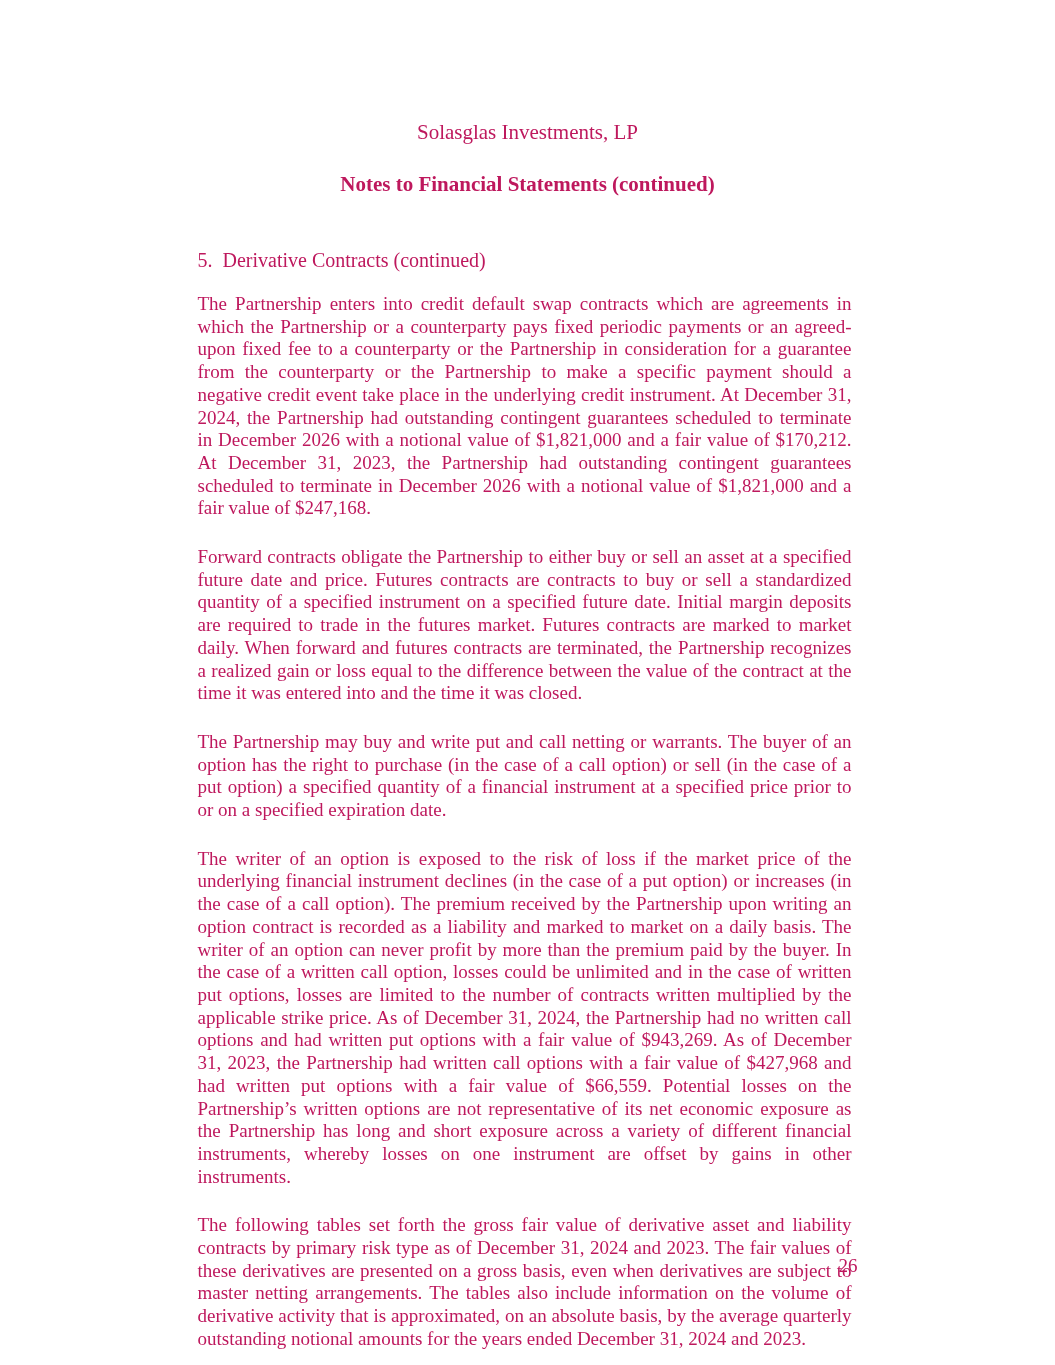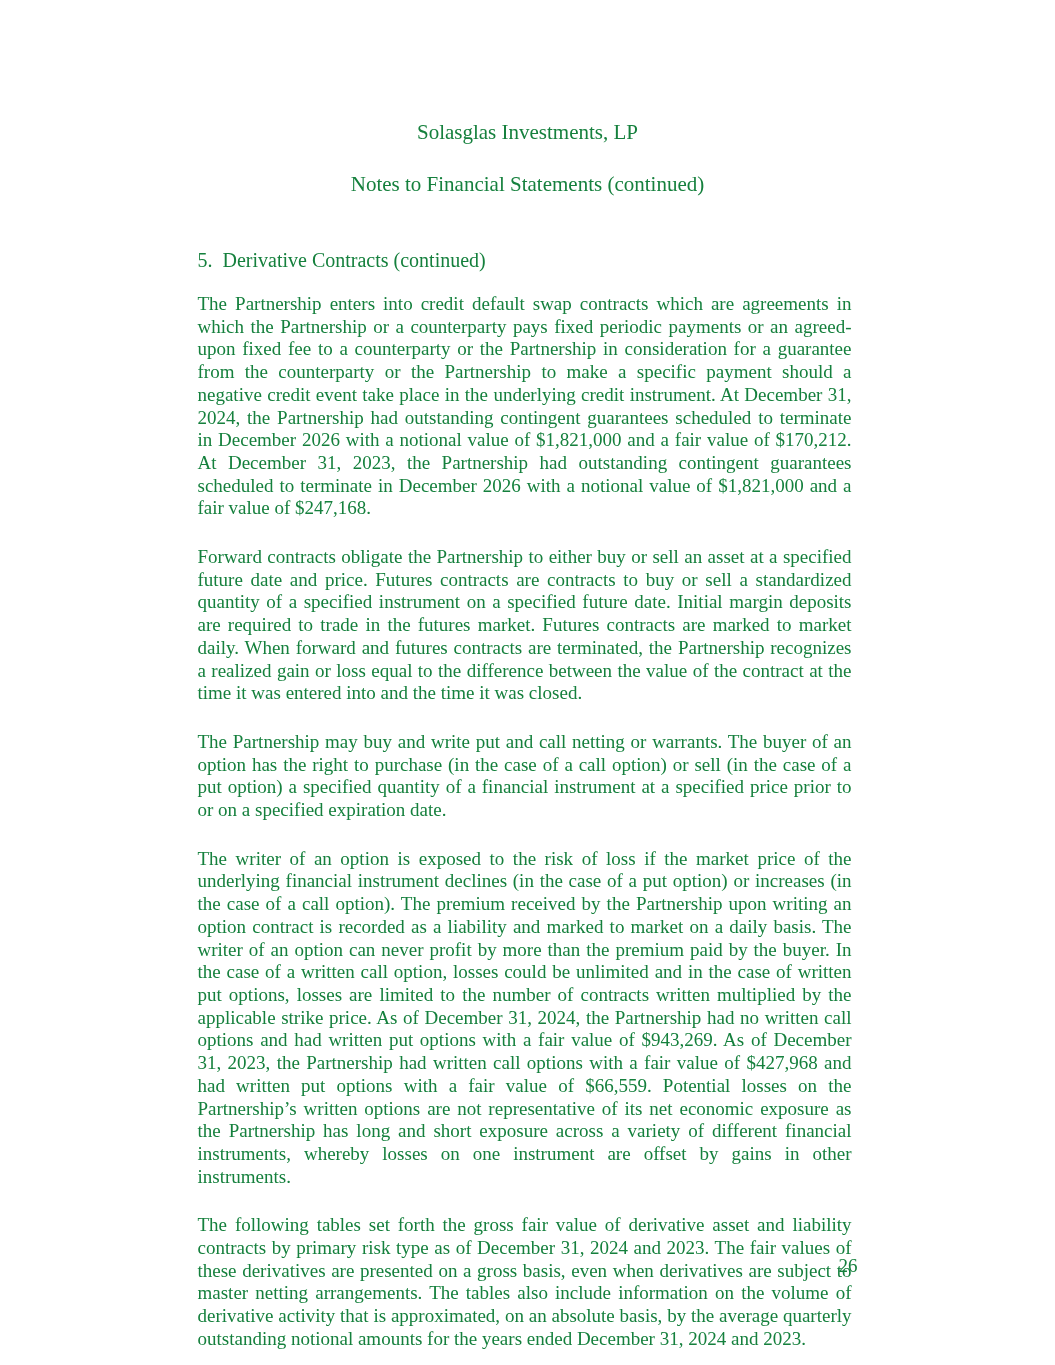--- a/index.html
+++ b/index.html
@@ -7,35 +7,35 @@
     margin: 0;
     padding: 0;
     background: #ffffff;
   }
   .page {
     position: relative;
     width: 908px;
     height: 1365px;
     margin: 0 auto;
     background: #ffffff;
-    color: #15803d;
+    color: #be185d;
     font-family: "Liberation Serif", "DejaVu Serif", serif;
     padding: 119px 124px 4px 124px;
     overflow: hidden;
   }
   .doc-title {
     font-size: 21px;
     font-weight: normal;
     line-height: 26px;
     text-align: center;
     margin: 0 0 26px 0;
   }
   .doc-subtitle {
     font-size: 21px;
-    font-weight: normal;
+    font-weight: bold;
     line-height: 26px;
     text-align: center;
     margin: 0 0 51px 0;
   }
   .section-heading {
     font-size: 20px;
     font-weight: normal;
     line-height: 24px;
     margin: 0 0 21px 0;
   }

